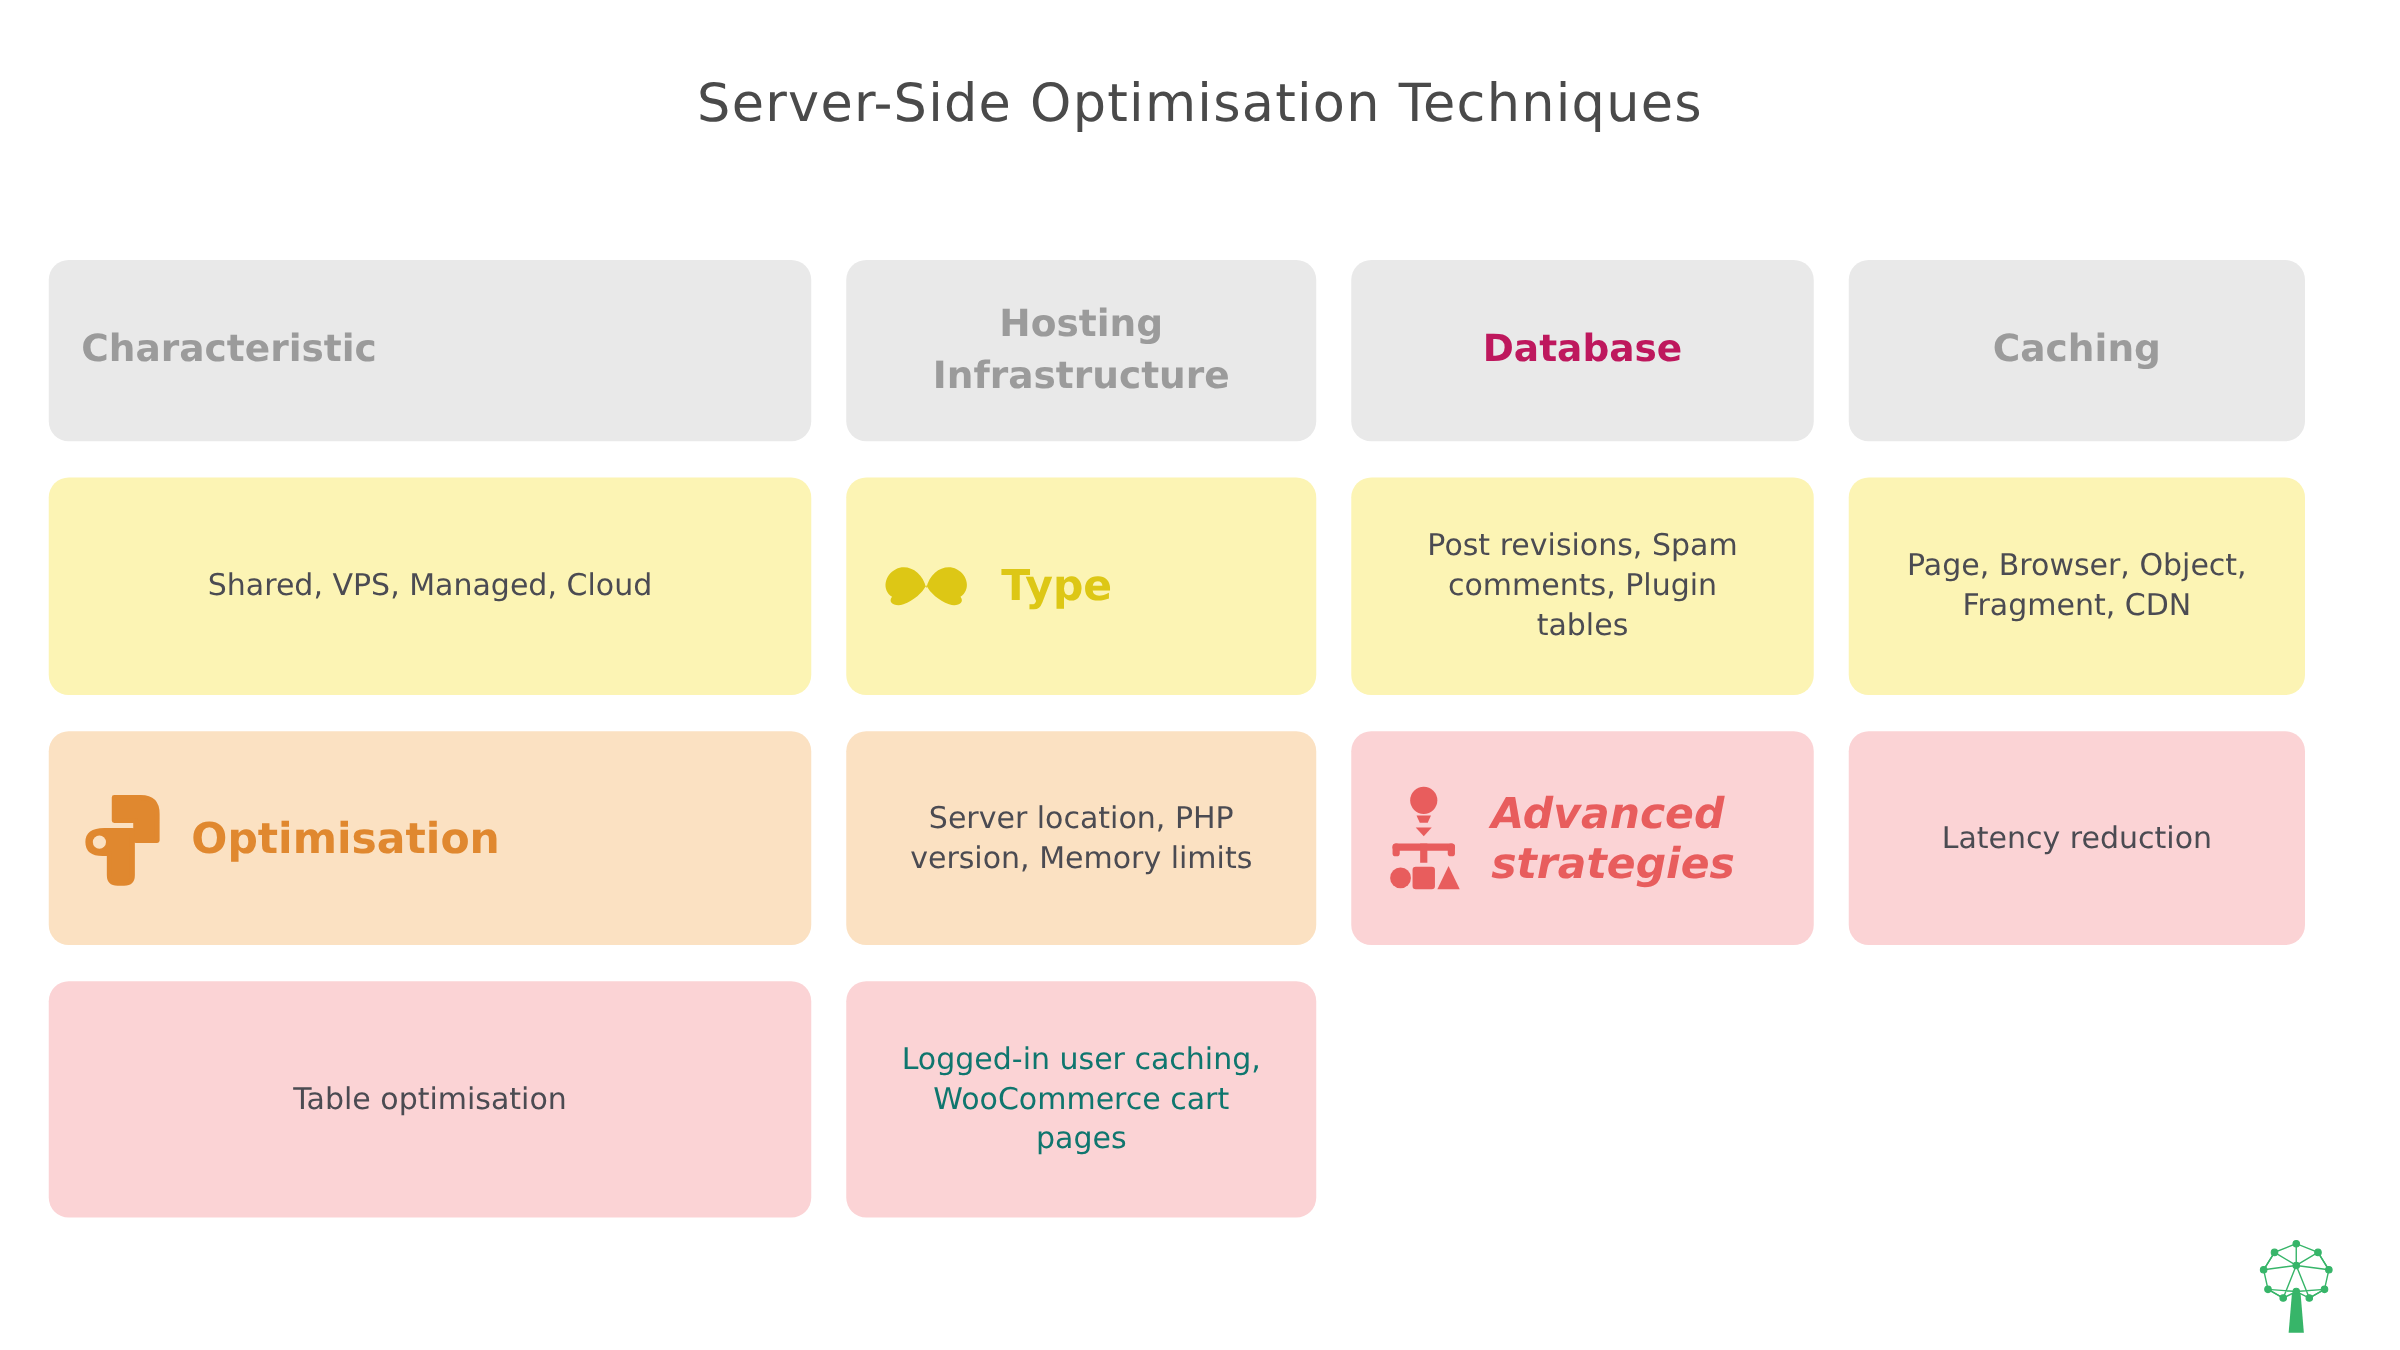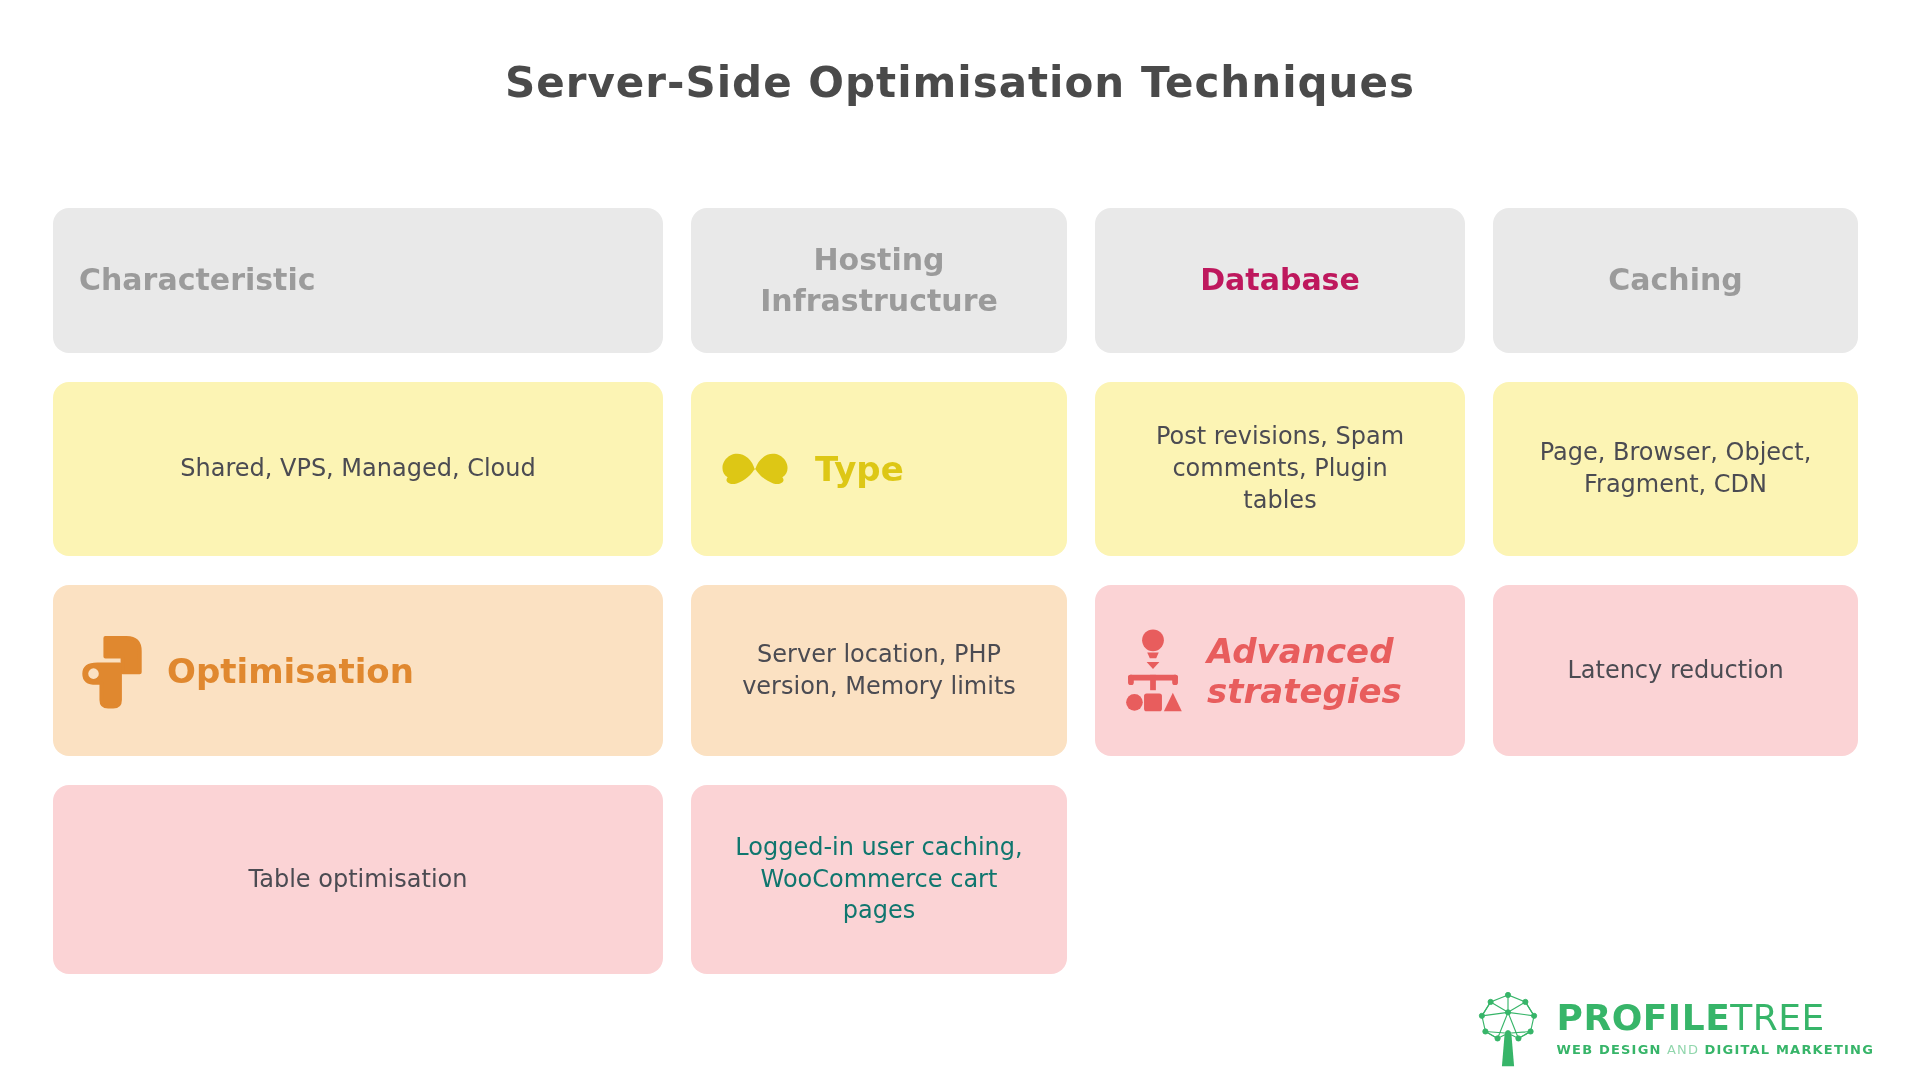--- a/index.html
+++ b/index.html
@@ -2,23 +2,23 @@
 <html><head>
 <meta charset="utf-8">
 <style>
   * { margin: 0; padding: 0; box-sizing: border-box; }
   html, body { width: 1920px; height: 1080px; background: #ffffff; overflow: hidden;
     font-family: "DejaVu Sans", "Liberation Sans", sans-serif; }
 
   .page { position: relative; width: 1920px; height: 1080px; }
 
   .title { position: absolute; top: 58px; left: 0; width: 1920px;
-    text-align: center; font-size: 42px; font-weight: bold; letter-spacing: 1px; }
+    text-align: center; font-size: 42px; font-weight: normal; letter-spacing: 1px; }
 
-  .grid { position: absolute; top: 208px; left: 53px;
+  .grid { position: absolute; top: 208px; left: 39px;
     display: grid;
     grid-template-columns: 610px 376px 370px 365px;
     grid-template-rows: 145px 174px 171px 189px;
     column-gap: 28px; row-gap: 29px; }
 
   .box { border-radius: 16px; display: flex; align-items: center; justify-content: center; }
 
   .head { font-size: 30px; font-weight: bold; text-align: center; padding: 0 20px; line-height: 1.35; }
   .head.first { justify-content: flex-start; text-align: left; padding-left: 26px; }
 
@@ -110,23 +110,15 @@
           <circle cx="72" cy="32" r="3"></circle>
           <circle cx="42" cy="28" r="3"></circle>
         <circle cx="16" cy="50" r="3"></circle>
           <circle cx="68" cy="50" r="3"></circle>
           <circle cx="30" cy="58" r="3"></circle>
         <circle cx="54" cy="58" r="3"></circle>
           <circle cx="42" cy="52" r="3"></circle>
         <path d="M38 54 L46 54 L49 90 L35 90 Z" stroke="none"></path>
       </svg>
     </span>
-    <span class="logo-text">
-      <span class="brand">
-        <span class="b1">PROFILE</span><span class="b2">TREE</span>
-      </span>
-      <span class="tagline">
-        <span>WEB DESIGN</span><span class="and"> AND </span><span>DIGITAL MARKETING</span>
-      </span>
-    </span>
   </div>
 
 </div>
 
 </body></html>

